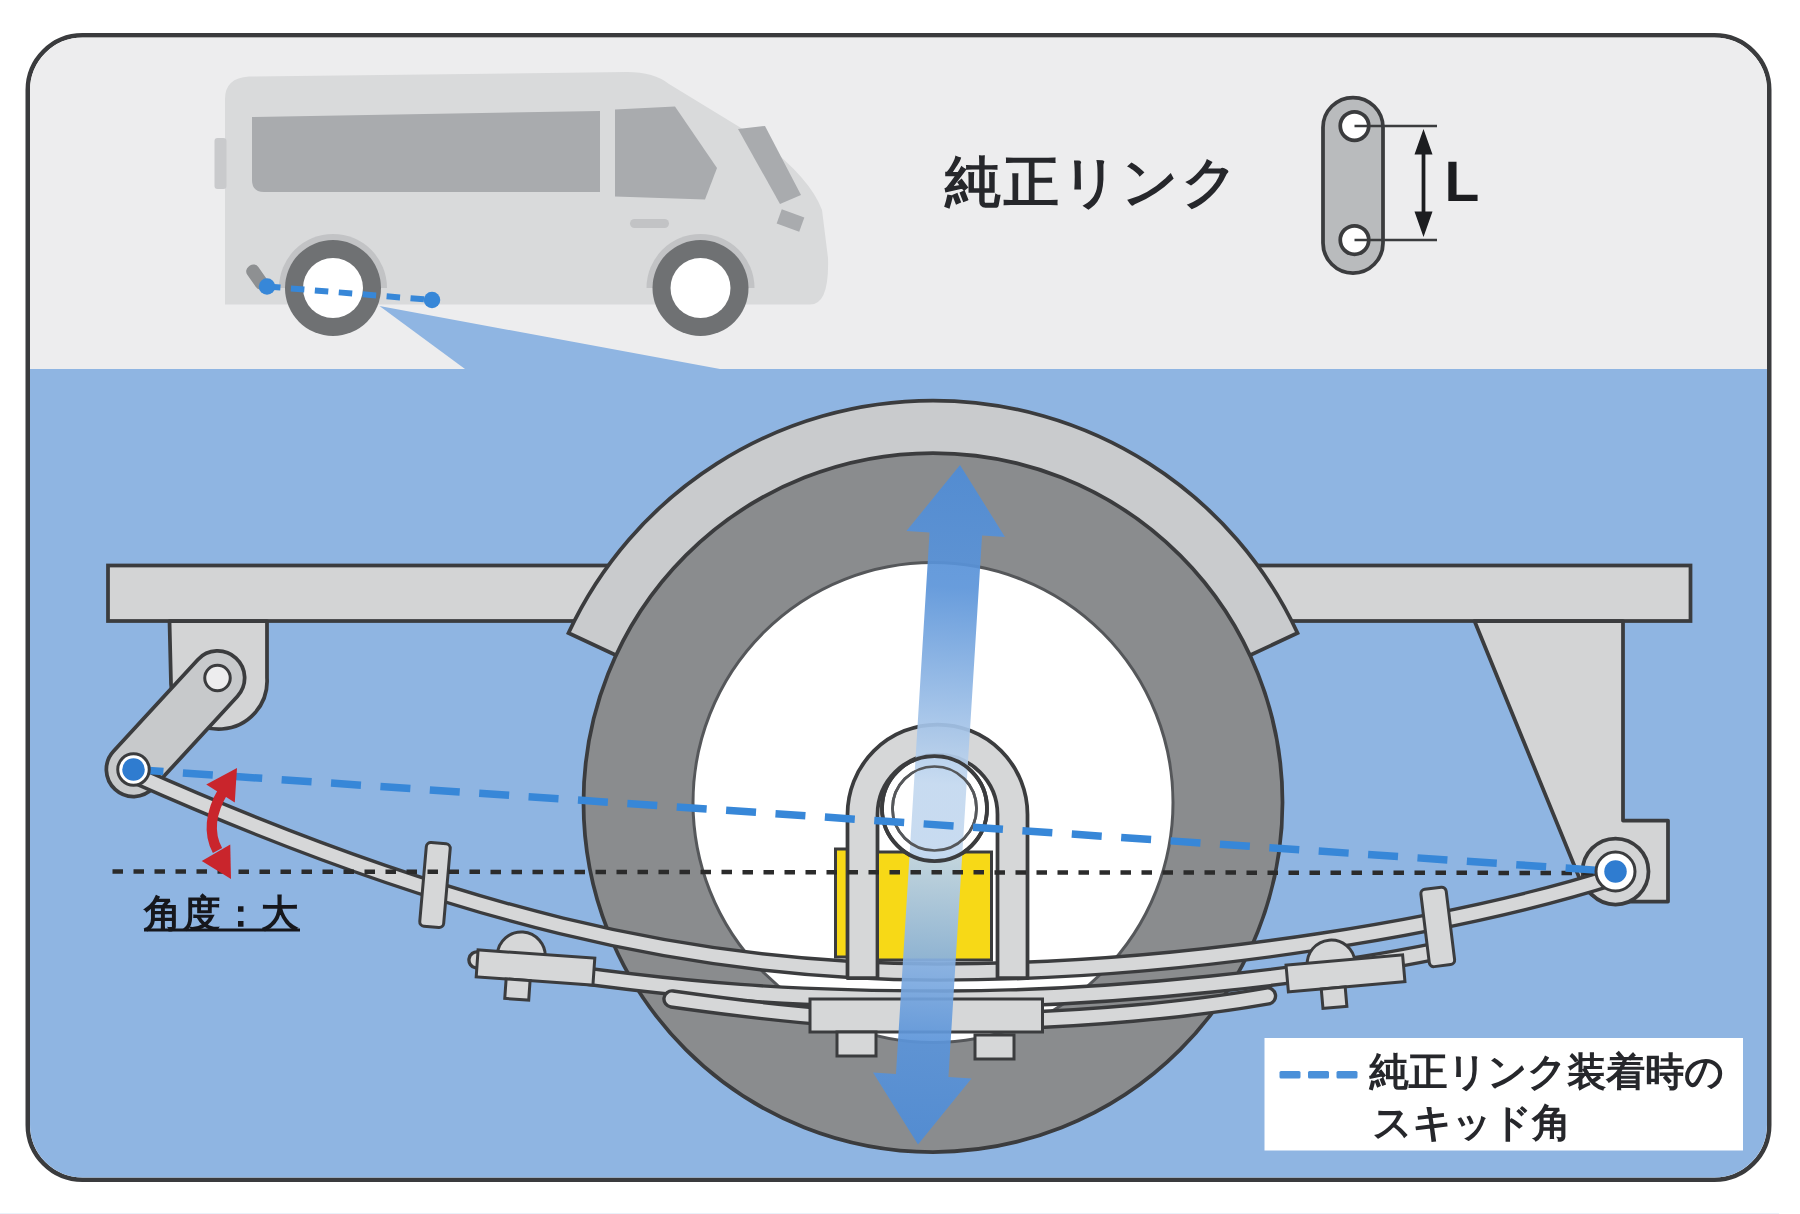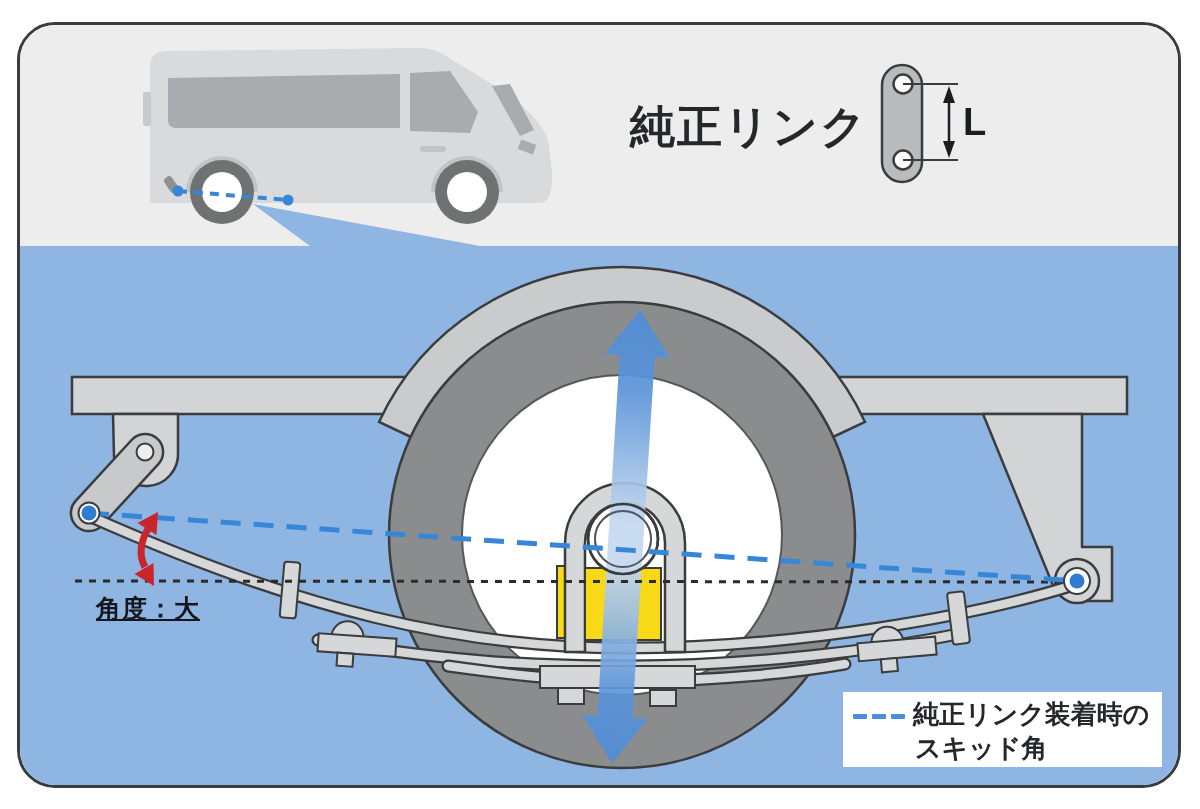--- a/index.html
+++ b/index.html
@@ -4,21 +4,21 @@
 <style>
   html,body{margin:0;padding:0;background:#ffffff;}
   #stage{position:relative;width:1200px;height:809px;background:#ffffff;overflow:hidden;
          font-family:"Liberation Sans","DejaVu Sans",sans-serif;}
   #panel{position:absolute;left:17px;top:22px;width:1164px;height:766px;
          border:3px solid #3a3b3d;border-radius:38px;overflow:hidden;box-sizing:border-box;}
   #panel-top{position:absolute;left:0;top:0;width:100%;height:221px;background:#ededee;}
   #panel-bottom{position:absolute;left:0;top:221px;width:100%;height:545px;background:#8fb5e2;}
   #art{position:absolute;left:0;top:0;width:1200px;height:809px;pointer-events:none;}
   .txt{position:absolute;color:#26272b;}
-  #title{left:630px;top:97px;font-size:45px;font-weight:600;letter-spacing:2px;}
+  #title{left:630px;top:97px;font-size:37px;font-weight:600;letter-spacing:2px;}
   #dim-label{left:963px;top:101px;font-size:38px;font-weight:700;color:#1c1d20;}
   #angle-label{left:96px;top:592px;font-size:25px;font-weight:600;color:#16171c;letter-spacing:1px;text-decoration:underline;}
   #legend{position:absolute;left:843px;top:692px;width:319px;height:75px;background:#ffffff;}
   #legend-dashes{position:absolute;left:10px;top:22px;display:flex;gap:5px;}
   #legend-dashes span{display:block;width:14px;height:5px;background:#4a90d9;border-radius:1px;}
   #legend-line1{position:absolute;left:70px;top:5px;font-size:26px;font-weight:600;color:#26272b;}
   #legend-line2{position:absolute;left:72px;top:39px;font-size:26px;font-weight:600;color:#26272b;}
 </style>
 </head>
 <body>

